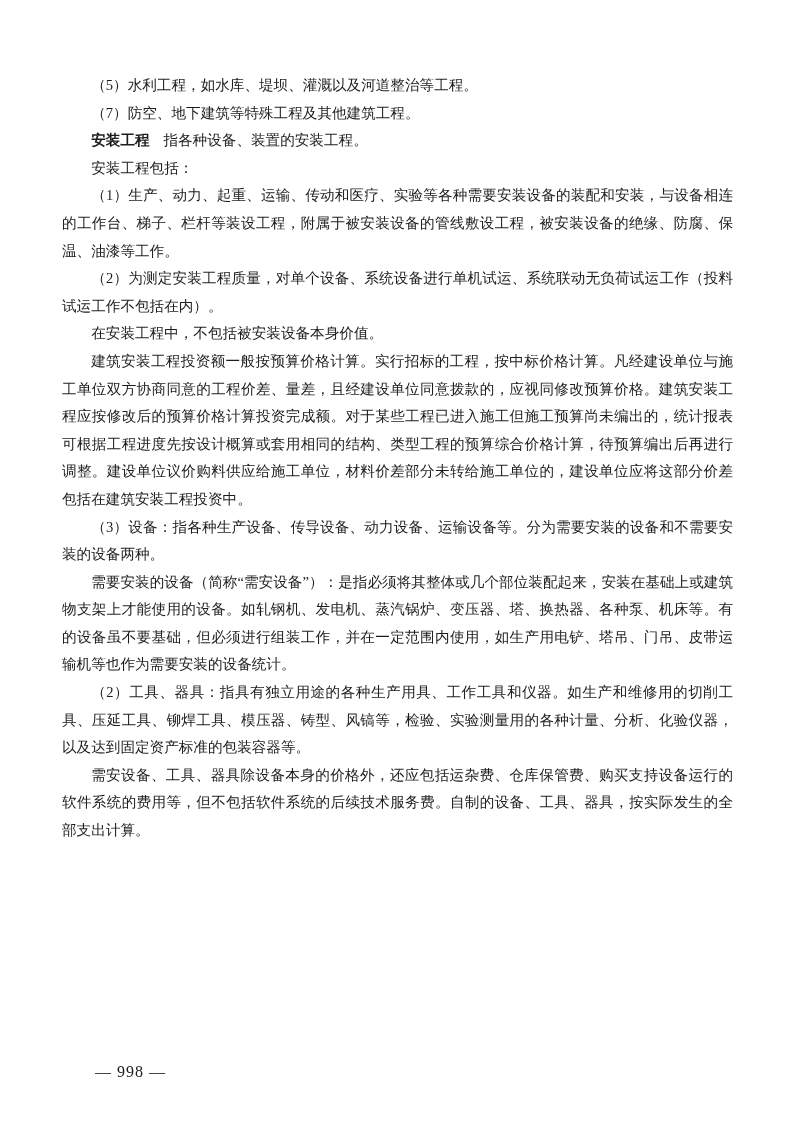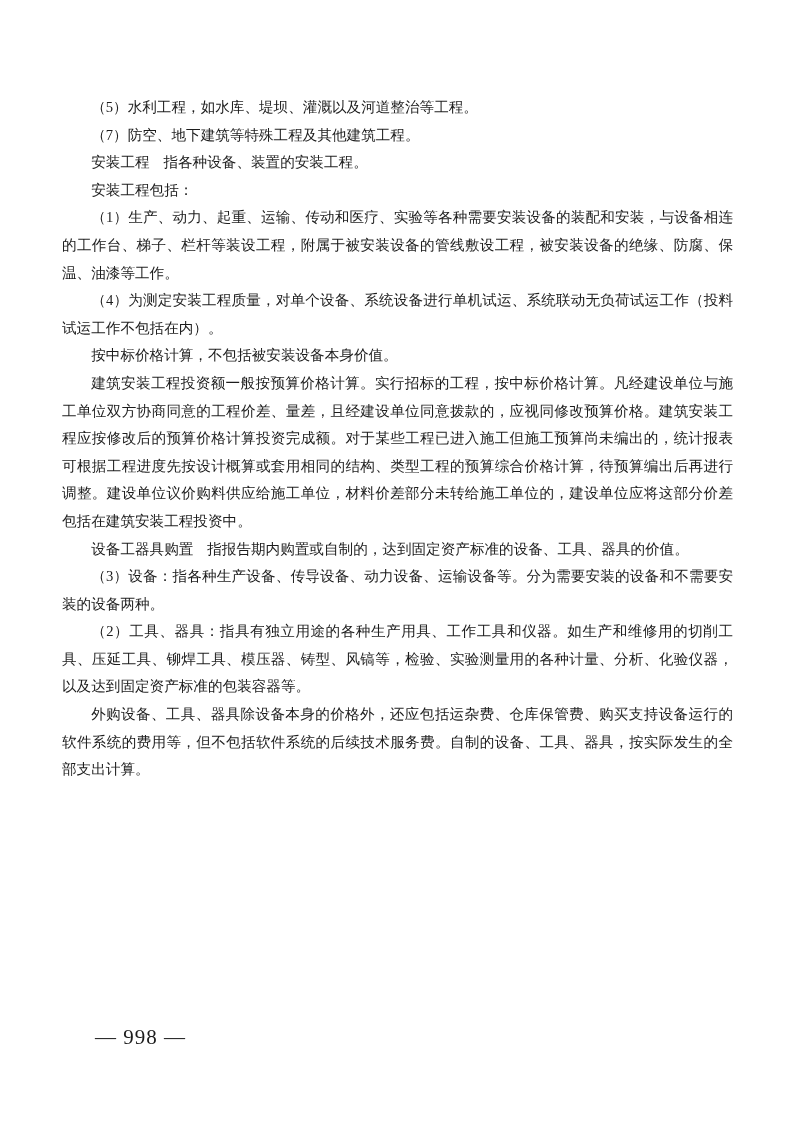--- a/index.html
+++ b/index.html
@@ -16,59 +16,59 @@
     overflow: hidden;
   }
   .page {
     position: absolute;
     inset: 0;
     background: #ffffff;
   }
   .content {
     position: absolute;
     left: 62px;
-    top: 94px;
+    top: 72px;
     width: 671px;
   }
   .para {
     margin: 0;
     padding: 0;
     text-indent: 2em;
     font-size: 14.6px;
     line-height: 27.6px;
     text-align: justify;
     text-justify: inter-ideograph;
     word-break: break-all;
   }
   .term {
-    font-weight: 400;
+    font-weight: 700;
     margin-right: 0.95em;
   }
   .footer-pageno {
     position: absolute;
     left: 95px;
-    top: 1026px;
-    font-size: 21px;
+    top: 1061px;
+    font-size: 16px;
     line-height: 22px;
     color: #1c1c1c;
     letter-spacing: 1px;
   }
 </style>
 </head>
 <body>
 
 <div class="page">
   <div class="content">
     <p class="para">（5）水利工程，如水库、堤坝、灌溉以及河道整治等工程。</p>
     <p class="para">（7）防空、地下建筑等特殊工程及其他建筑工程。</p>
     <p class="para"><span class="term">安装工程</span><span>指各种设备、装置的安装工程。</span></p>
     <p class="para">安装工程包括：</p>
     <p class="para">（1）生产、动力、起重、运输、传动和医疗、实验等各种需要安装设备的装配和安装，与设备相连的工作台、梯子、栏杆等装设工程，附属于被安装设备的管线敷设工程，被安装设备的绝缘、防腐、保温、油漆等工作。</p>
-    <p class="para">（4）为测定安装工程质量，对单个设备、系统设备进行单机试运、系统联动无负荷试运工作（投料试运工作不包括在内）。</p>
-    <p class="para">按中标价格计算，不包括被安装设备本身价值。</p>
+    <p class="para">（2）为测定安装工程质量，对单个设备、系统设备进行单机试运、系统联动无负荷试运工作（投料试运工作不包括在内）。</p>
+    <p class="para">在安装工程中，不包括被安装设备本身价值。</p>
     <p class="para">建筑安装工程投资额一般按预算价格计算。实行招标的工程，按中标价格计算。凡经建设单位与施工单位双方协商同意的工程价差、量差，且经建设单位同意拨款的，应视同修改预算价格。建筑安装工程应按修改后的预算价格计算投资完成额。对于某些工程已进入施工但施工预算尚未编出的，统计报表可根据工程进度先按设计概算或套用相同的结构、类型工程的预算综合价格计算，待预算编出后再进行调整。建设单位议价购料供应给施工单位，材料价差部分未转给施工单位的，建设单位应将这部分价差包括在建筑安装工程投资中。</p>
-    <p class="para"><span class="term">设备工器具购置</span><span>指报告期内购置或自制的，达到固定资产标准的设备、工具、器具的价值。</span></p>
     <p class="para">（3）设备：指各种生产设备、传导设备、动力设备、运输设备等。分为需要安装的设备和不需要安装的设备两种。</p>
+    <p class="para">需要安装的设备（简称“需安设备”）：是指必须将其整体或几个部位装配起来，安装在基础上或建筑物支架上才能使用的设备。如轧钢机、发电机、蒸汽锅炉、变压器、塔、换热器、各种泵、机床等。有的设备虽不要基础，但必须进行组装工作，并在一定范围内使用，如生产用电铲、塔吊、门吊、皮带运输机等也作为需要安装的设备统计。</p>
     <p class="para">（2）工具、器具：指具有独立用途的各种生产用具、工作工具和仪器。如生产和维修用的切削工具、压延工具、铆焊工具、模压器、铸型、风镐等，检验、实验测量用的各种计量、分析、化验仪器，以及达到固定资产标准的包装容器等。</p>
-    <p class="para">外购设备、工具、器具除设备本身的价格外，还应包括运杂费、仓库保管费、购买支持设备运行的软件系统的费用等，但不包括软件系统的后续技术服务费。自制的设备、工具、器具，按实际发生的全部支出计算。</p>
+    <p class="para">需安设备、工具、器具除设备本身的价格外，还应包括运杂费、仓库保管费、购买支持设备运行的软件系统的费用等，但不包括软件系统的后续技术服务费。自制的设备、工具、器具，按实际发生的全部支出计算。</p>
   </div>
   <div class="footer-pageno">— 998 —</div>
 </div>
 
 </body></html>

